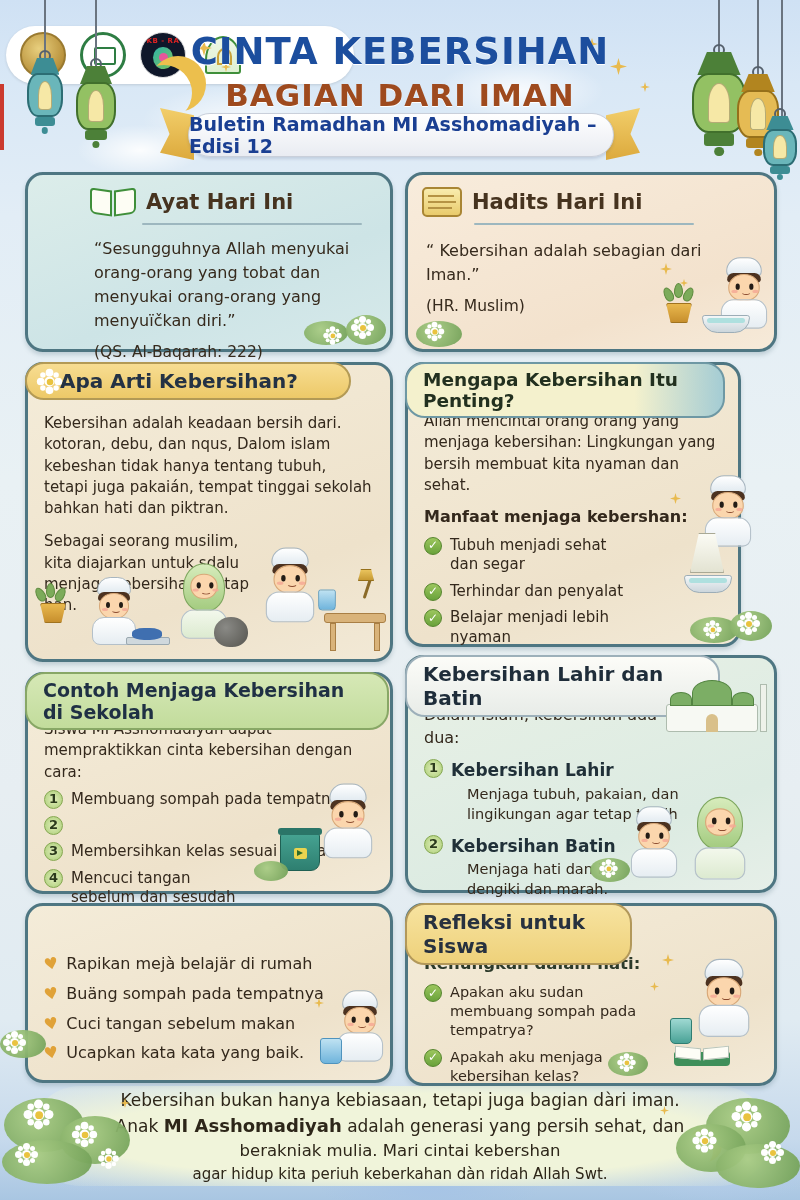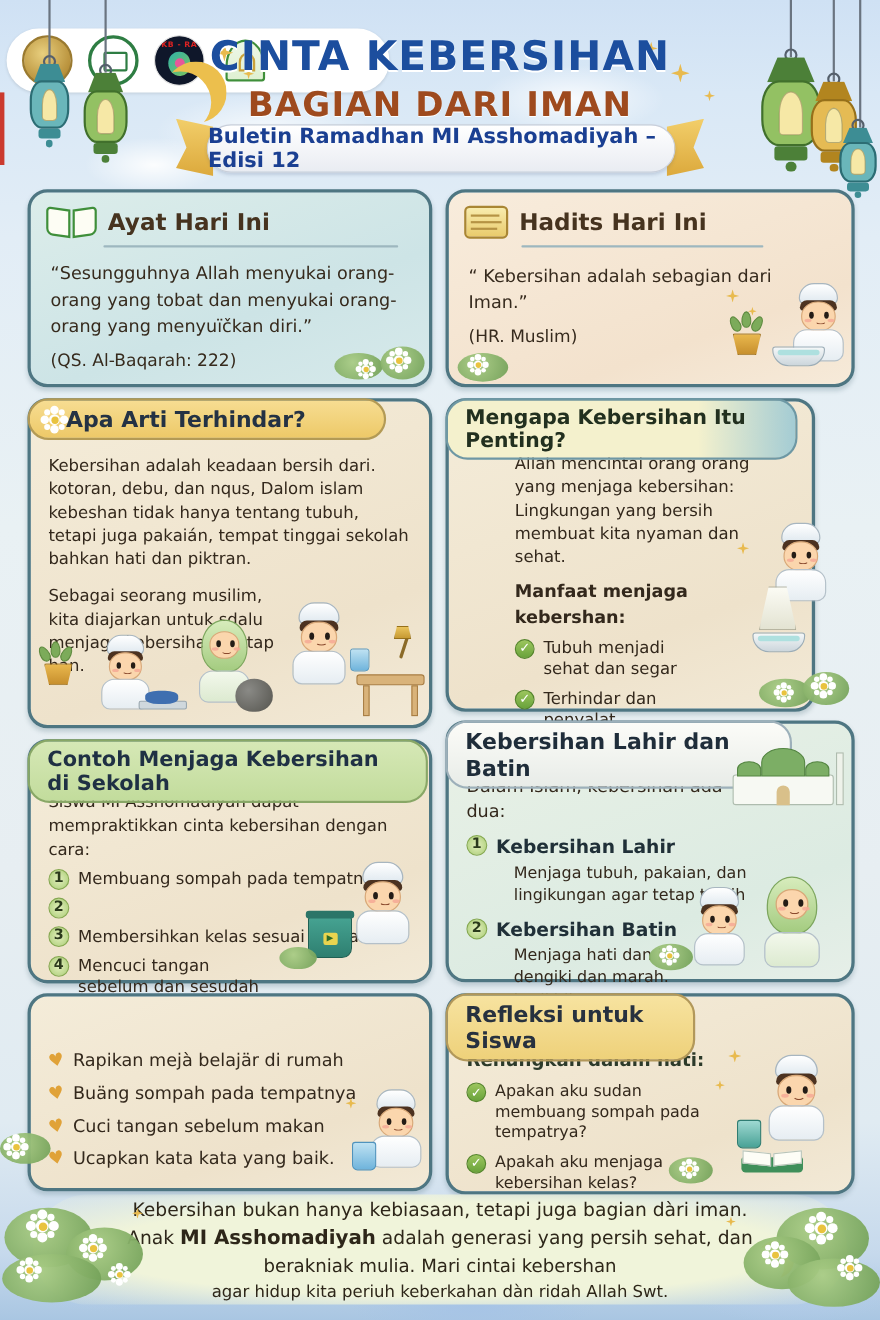--- a/index.html
+++ b/index.html
@@ -242,21 +242,21 @@
   <div class="star4" style="left:640px;top:82px;width:10px;height:10px;"></div>
 
   <div class="title1">CINTA KEBERSIHAN</div>
   <div class="title2">BAGIAN DARI IMAN</div>
   <div class="rib-end rib-l"></div>
   <div class="rib-end rib-r"></div>
   <div class="ribbon">
     <span class="ribbon-txt">Buletin Ramadhan MI Asshomadiyah – Edisi 12</span>
   </div>
 
-  <div class="card bg-aqua" style="left:25px;top:172px;width:368px;height:180px;">
+  <div class="card bg-aqua" style="left:25px;top:172px;width:368px;height:180px;padding-left:48px;">
     <div class="card-h">
       <div style="position:relative;width:46px;height:30px;">
         <span style="position:absolute;left:0;top:2px;width:22px;height:26px;background:#fdfdf4;border:2px solid #3f8f3a;box-sizing:border-box;border-radius:4px 0 0 6px;transform:skewY(8deg);"></span>
         <span style="position:absolute;right:0;top:2px;width:22px;height:26px;background:#fdfdf4;border:2px solid #3f8f3a;box-sizing:border-box;border-radius:0 4px 6px 0;transform:skewY(-8deg);"></span>
       </div>
       <span class="card-title">Ayat Hari Ini</span>
     </div>
     <div class="rule"></div>
     <div class="q">“Sesungguhnya Allah menyukai orang-orang yang tobat dan menyukai orang-orang yang menyuïčkan diri.”</div>
     <div class="src">(QS. Al-Baqarah: 222)</div>
@@ -296,21 +296,21 @@
         <span class="t"></span>
     </div>
     <div class="bowl" style="left:294px;top:140px;"></div>
     <div class="bush" style="left:8px;top:146px;width:46px;height:26px;"></div>
     <div class="daisy" style="left:22px;top:152px;transform:scale(.85);"></div>
   </div>
 
   <div class="card bg-cream" style="left:25px;top:362px;width:368px;height:300px;">
     <div class="pill" style="background:linear-gradient(#f7dd92,#edc968);border:2.5px solid #b39a55;font-size:20px;color:#243244;width:90%;">
       <span class="daisy" style="position:relative;left:2px;top:0;transform:scale(1.1);"></span>
-      <span>Apa Arti Terhindar?</span>
+      <span>Apa Arti Kebersihan?</span>
     </div>
     <p class="p-body" style="margin-top:48px;">Kebersihan adalah keadaan bersih dari. kotoran, debu, dan nqus, Dalom islam kebeshan tidak hanya tentang tubuh, tetapi juga pakaián, tempat tinggai sekolah bahkan hati dan piktran.</p>
     <p class="p-body" style="margin-top:12px;width:210px;">Sebagai seorang musilim, kita diajarkan untuk sdalu menjaga kebersihan settap han.</p>
     <div class="pot" style="left:12px;top:238px;"></div>
     <span class="leaf" style="left:18px;top:218px;"></span>
     <span class="leaf" style="left:8px;top:222px;transform:rotate(-30deg);"></span>
     <span class="leaf" style="left:28px;top:222px;transform:rotate(30deg);"></span>
     <div class="kid" style="left:62px;top:212px;">
       <span class="cap"></span>
         <span class="hair"></span>
@@ -347,21 +347,21 @@
         <span class="t"></span>
     </div>
     <div class="cup" style="left:288px;top:222px;transform:scale(.8);"></div>
     <div class="tbl" style="left:296px;top:248px;width:62px;height:10px;border-radius:3px;"></div>
     <div class="tbl" style="left:302px;top:258px;width:6px;height:28px;"></div>
     <div class="tbl" style="left:346px;top:258px;width:6px;height:28px;"></div>
     <div class="lamp-arm" style="left:338px;top:212px;transform:rotate(18deg);"></div>
     <div class="lamp" style="left:330px;top:204px;"></div>
   </div>
 
-  <div class="card bg-cream" style="left:405px;top:362px;width:336px;height:285px;padding-left:44px;">
+  <div class="card bg-cream" style="left:405px;top:362px;width:336px;height:285px;">
     <div class="pill" style="background:linear-gradient(90deg,#f4f1cd 72%,#a4ccd4);border:2.5px solid #6e98a4;font-size:18.5px;color:#22301f;width:97%;">
       <span>Mengapa Kebersihan Itu Penting?</span>
     </div>
     <p class="p-body" style="margin-top:46px;">Allah mencintai orang orang yang menjaga kebersihan: Lingkungan yang bersih membuat kita nyaman dan sehat.</p>
     <p class="p-body" style="margin-top:10px;font-size:16px;font-weight:600;">Manfaat menjaga kebershan:</p>
     <div class="row" style="margin-right:110px;">
       <span class="check">✓</span>
       <span>Tubuh menjadi sehat dan segar</span>
     </div>
     <div class="row" style="margin-right:110px;">

